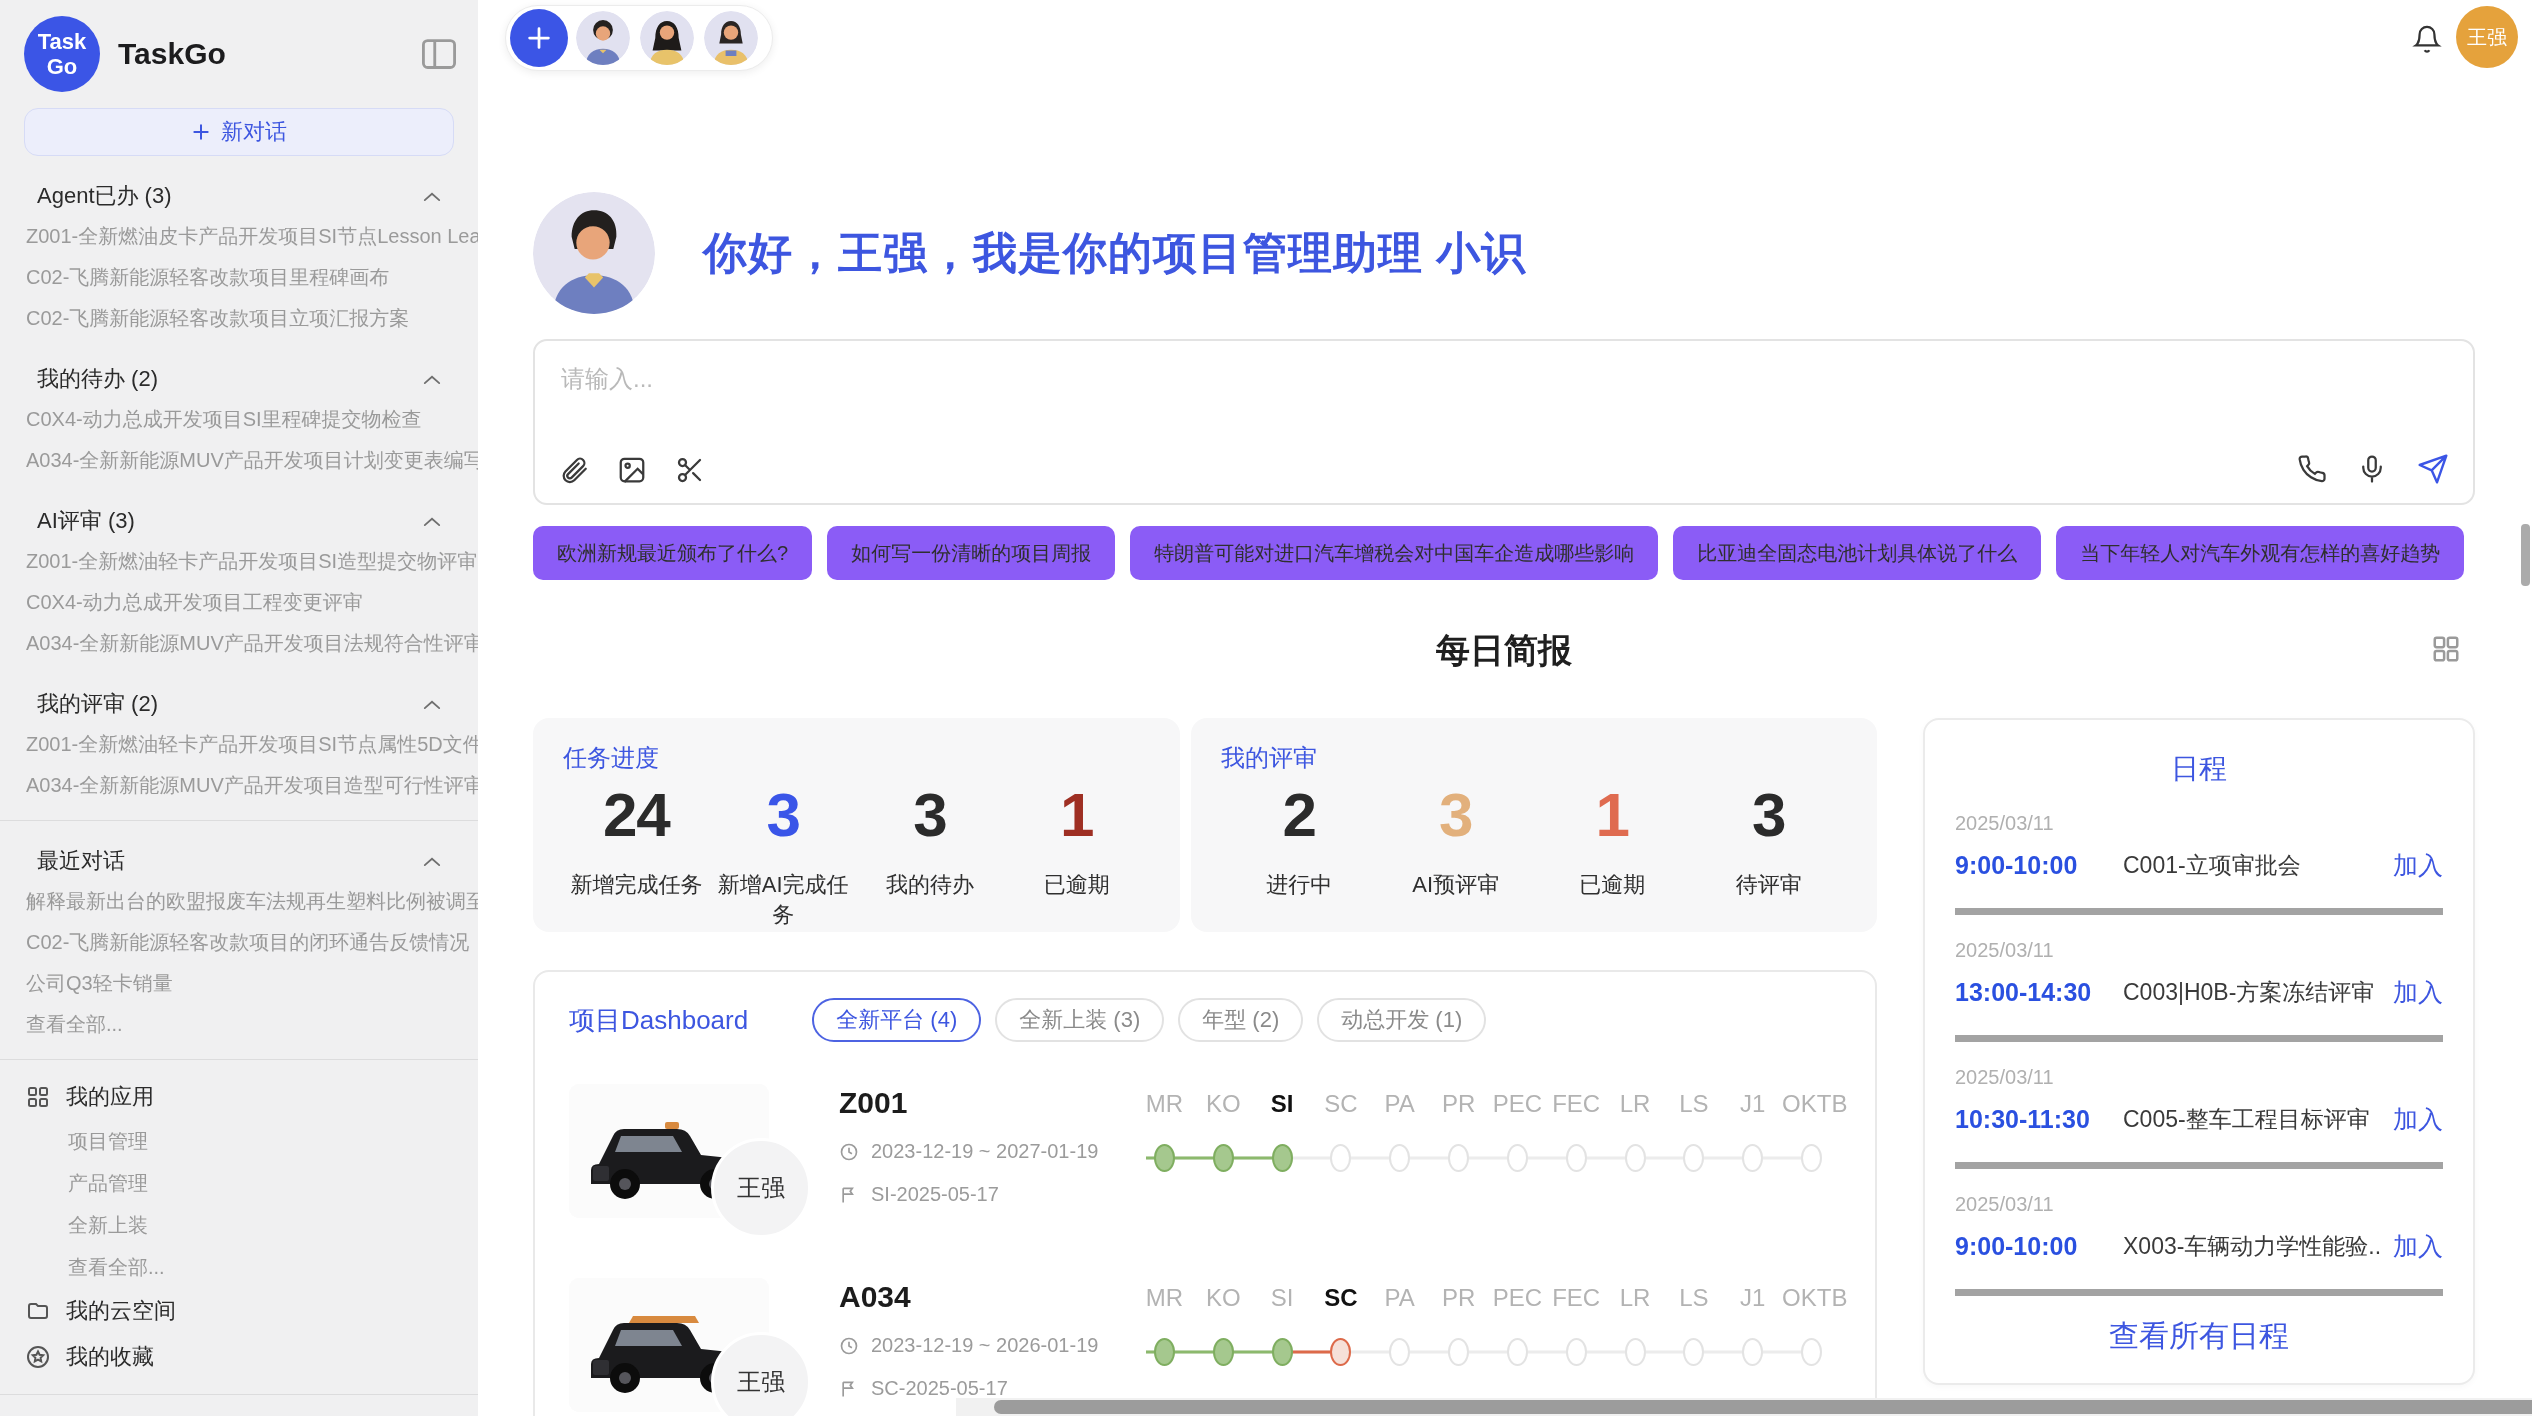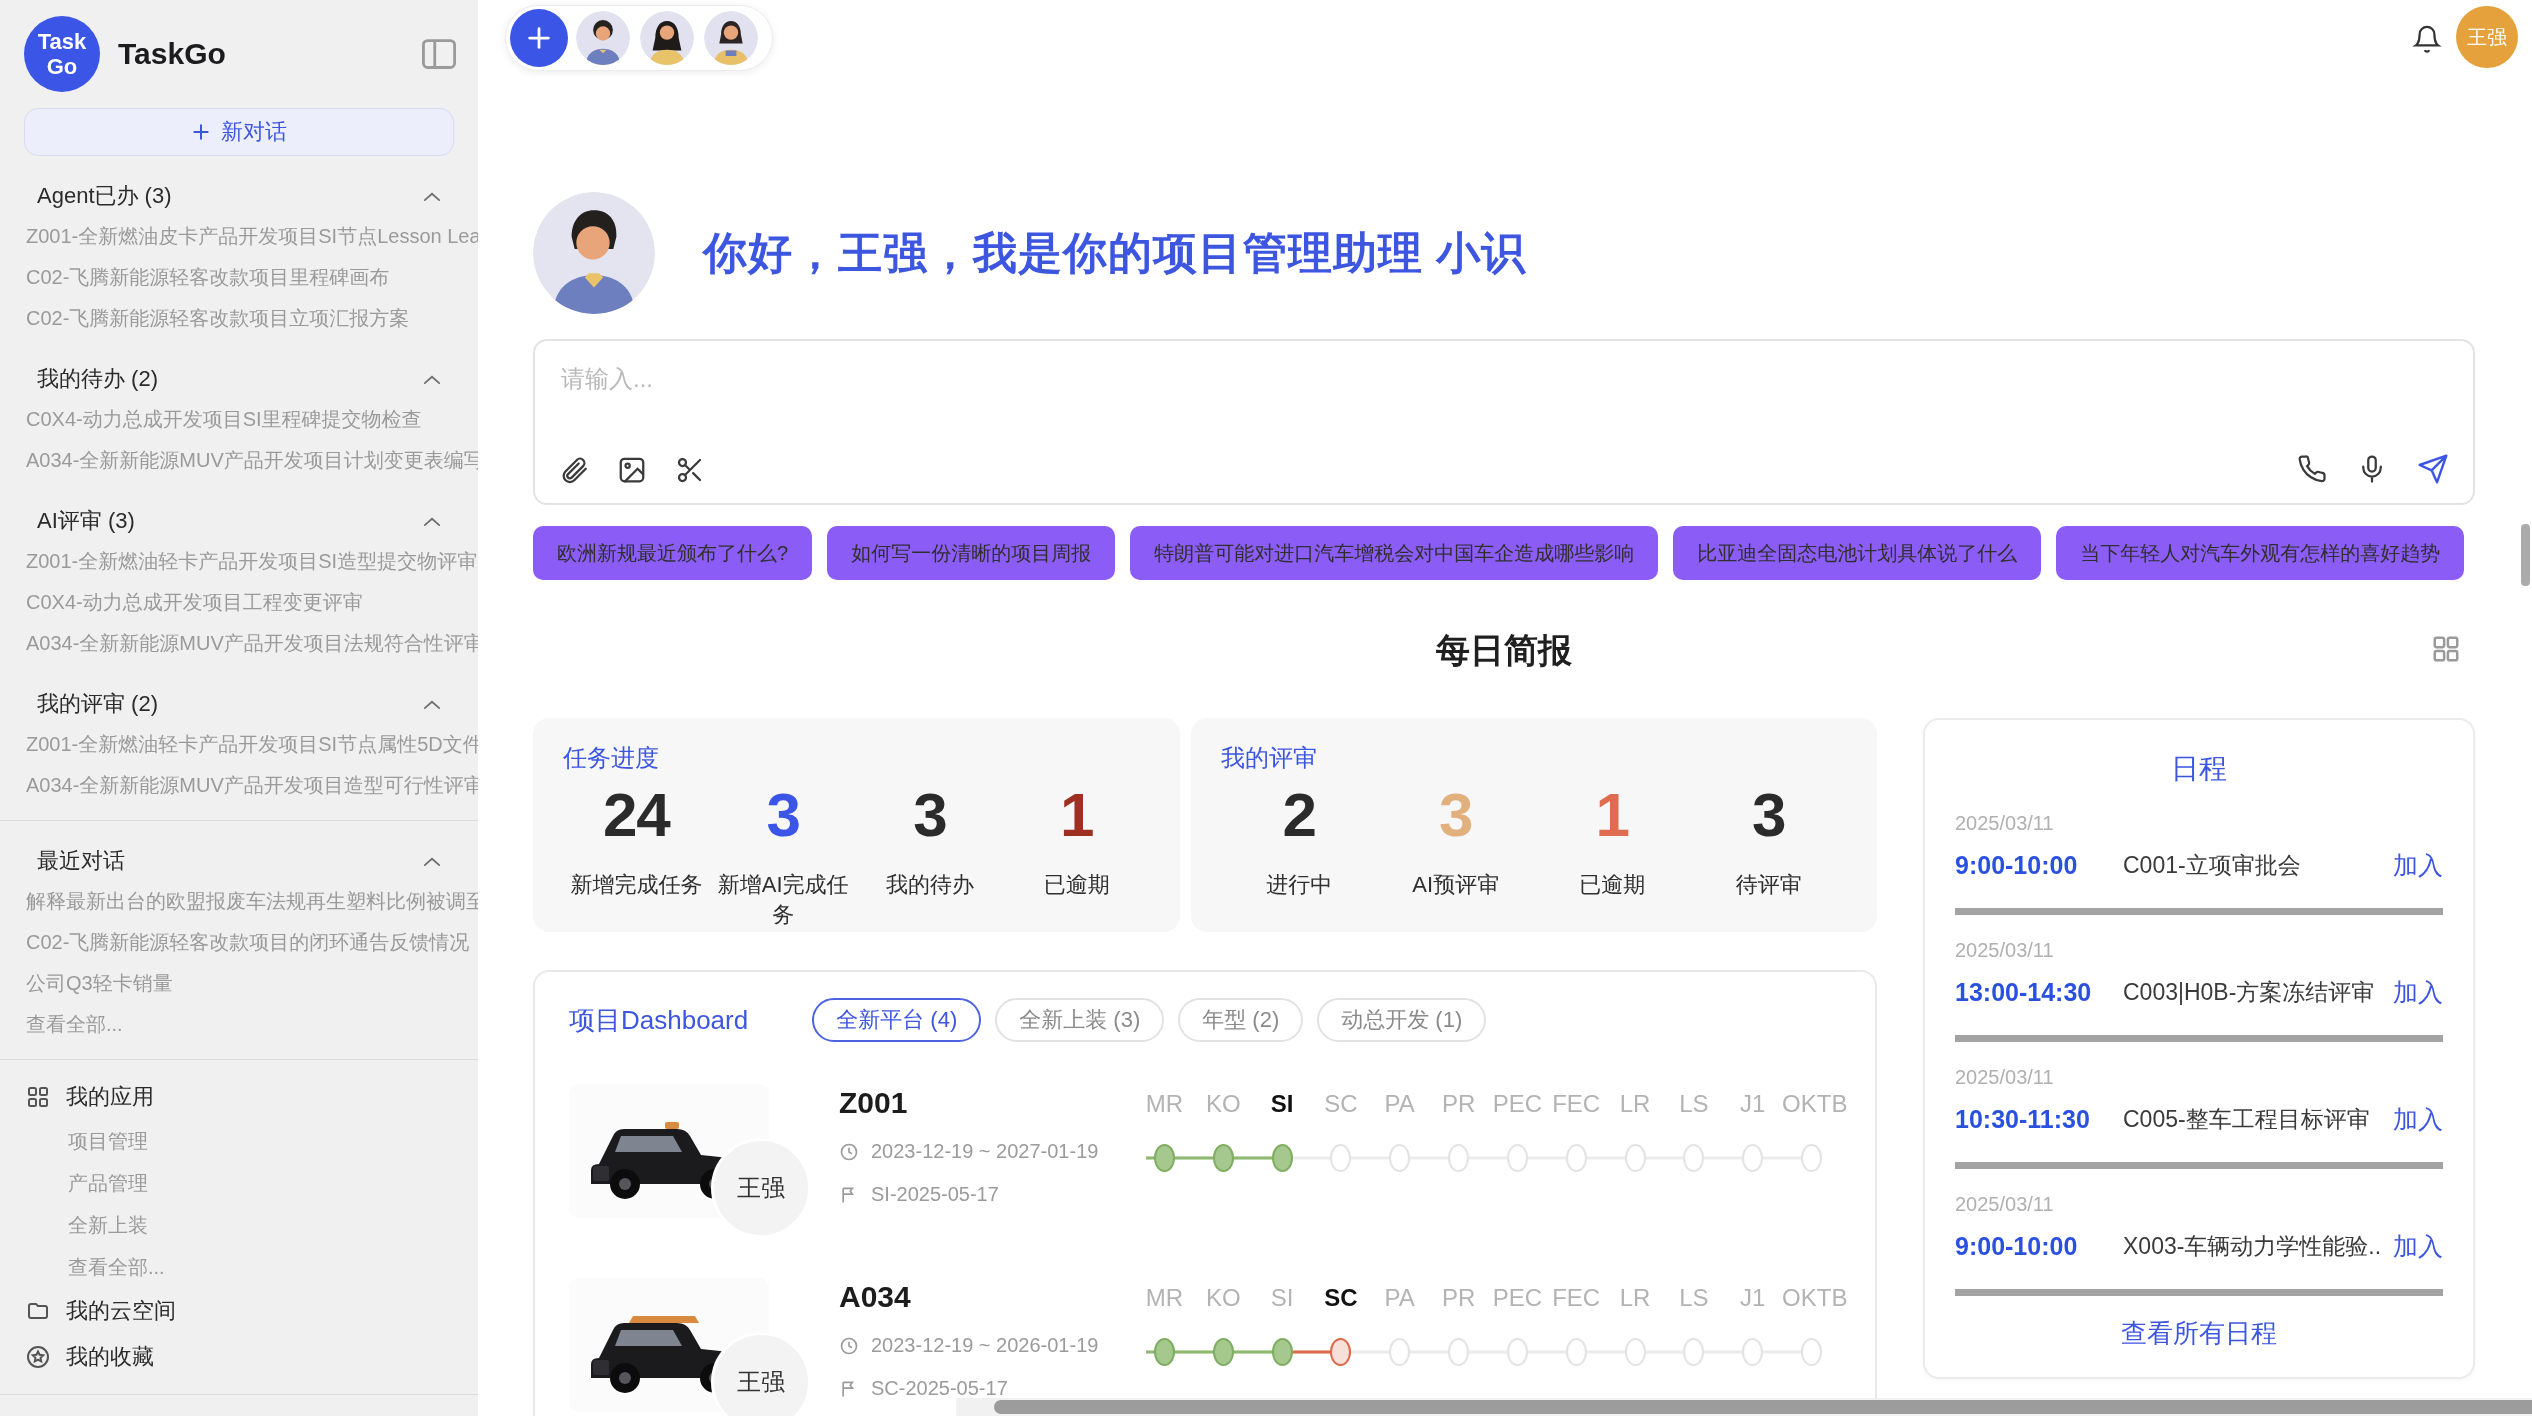--- a/index.html
+++ b/index.html
@@ -103,21 +103,21 @@
 
   .sched-card { border:2px solid #ebebeb; border-radius:16px; padding:26px 30px 20px 30px; background:#fff; box-shadow:0 2px 6px rgba(0,0,0,.03); }
   .sched-title { text-align:center; font-size:28px; color:#3d56e0; padding-top:4px; }
   .sched-entry { padding:24px 0 26px 0; border-bottom:7px solid #a3a3a3; cursor:default; }
   .sched-entry:last-of-type { border-bottom:1px solid #ededed; }
   .entry-date { font-size:20px; color:#b0b0b0; }
   .entry-row { display:flex; align-items:center; margin-top:14px; }
   .entry-time { font-size:25px; font-weight:bold; color:#2a50e0; width:168px; flex-shrink:0; }
   .entry-title { font-size:23px; color:#3a3a3a; flex:1; white-space:nowrap; overflow:hidden; }
   .entry-join { font-size:25px; color:#3d56e0; cursor:pointer; margin-left:12px; }
-  .view-all { text-align:center; font-size:26px; color:#3d56e0; padding:20px 0 6px 0; cursor:pointer; }
+  .view-all { text-align:center; font-size:30px; color:#3d56e0; padding:20px 0 6px 0; cursor:pointer; }
 
   .news-card { margin-top:32px; border:2px solid #ebebeb; border-radius:16px; overflow:hidden; display:flex; height:172px; background:#fff; }
   .news-img { width:168px; flex-shrink:0; }
   .news-img svg { display:block; width:100%; height:100%; }
   .news-body { padding:20px 24px; overflow:hidden; }
   .news-title { font-size:28px; font-weight:bold; color:#1f1f1f; white-space:nowrap; }
 
   
   .hscroll-track { position:absolute; left:478px; right:0; bottom:0; height:18px; background:#f1f1f1; z-index:10; }
   .hscroll-thumb { position:absolute; left:38px; width:1872px; top:2px; height:14px; border-radius:7px; background:#9c9c9c; cursor:pointer; }

